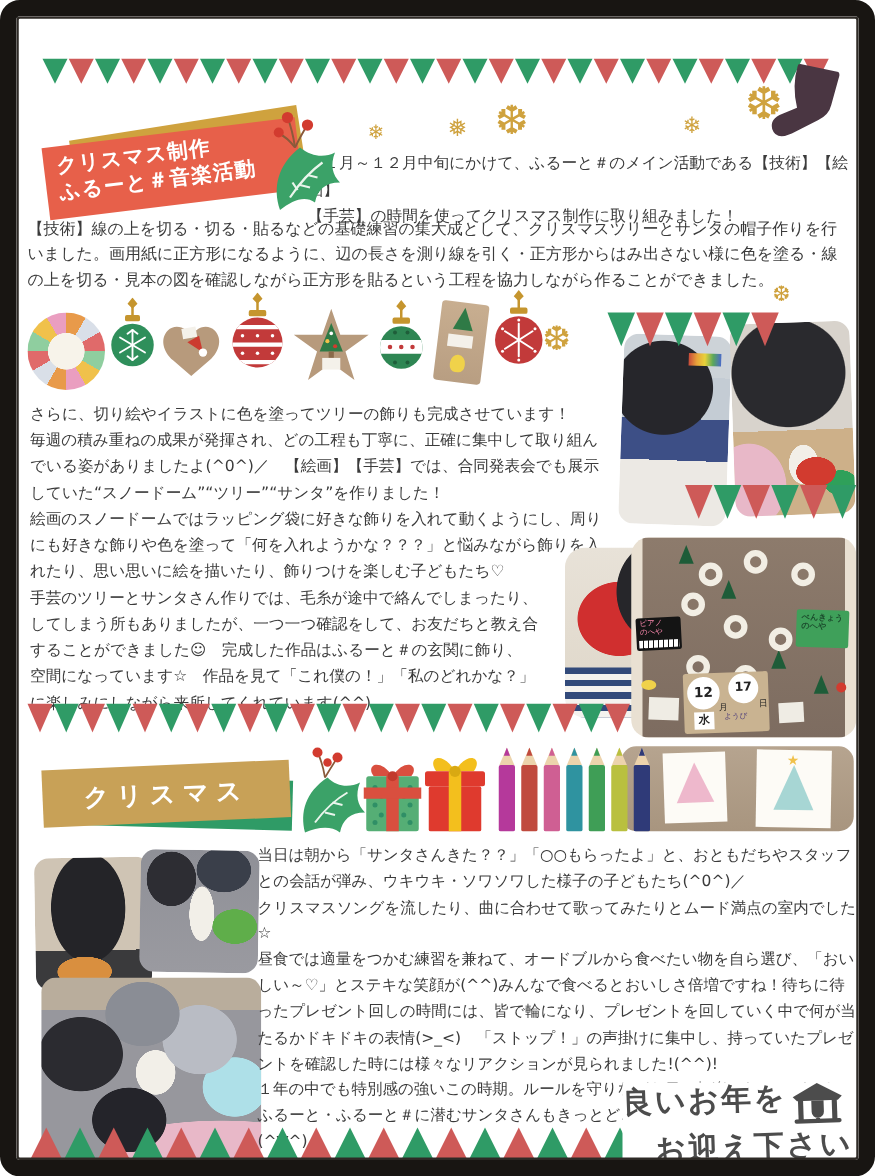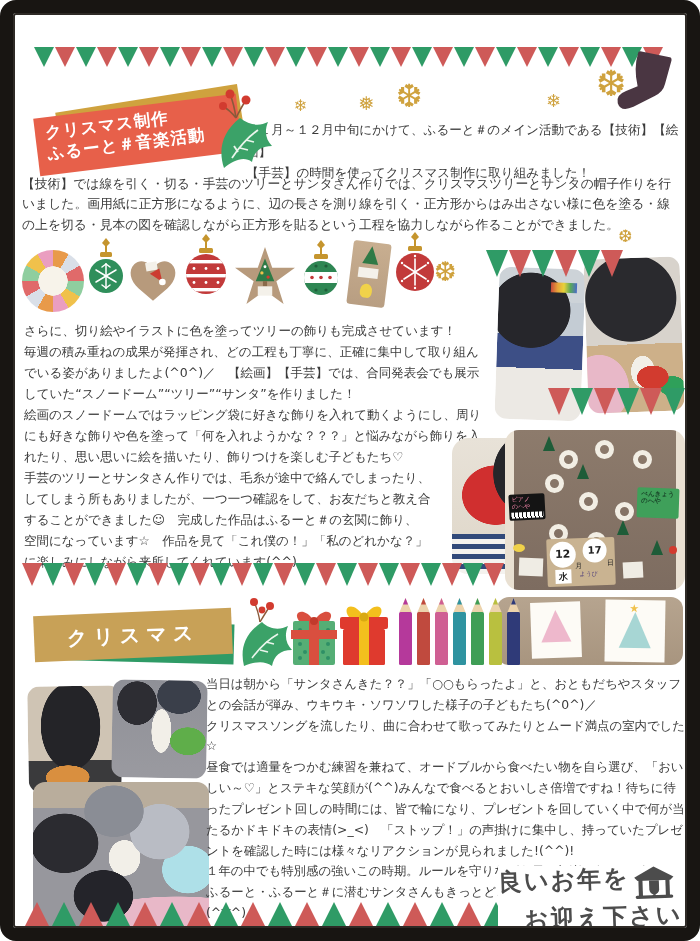--- a/index.html
+++ b/index.html
@@ -101,21 +101,21 @@
   <div class="snow abs" style="left:358px;top:94px;font-size:19px;">❅</div>
   <div class="snow abs" style="left:396px;top:80px;font-size:32px;">❆</div>
   <div class="snow abs" style="left:546px;top:92px;font-size:18px;">❄</div>
   <div class="snow abs" style="left:596px;top:66px;font-size:36px;">❆</div>
   <div class="snow abs" style="left:618px;top:228px;font-size:17px;">❆</div>
   <div class="snow abs" style="left:434px;top:258px;font-size:27px;">❆</div>
 
   <div class="body-text jp abs" style="left:246px;top:119px;width:436px;font-size:12.6px;line-height:1.72;">１１月～１２月中旬にかけて、ふるーと＃のメイン活動である【技術】【絵画】
 【手芸】の時間を使ってクリスマス制作に取り組みました！</div>
 
-  <div class="body-text jp abs" style="left:22px;top:174px;width:660px;font-size:12.8px;line-height:1.6;">【技術】では線を引く・切る・手芸のツリーとサンタさん作りでは、クリスマスツリーとサンタの帽子作りを行いました。画用紙に正方形になるように、辺の長さを測り線を引く・正方形からはみ出さない様に色を塗る・線の上を切る・見本の図を確認しながら正方形を貼るという工程を協力しながら作ることができました。</div>
+  <div class="body-text jp abs" style="left:22px;top:174px;width:660px;font-size:12.8px;line-height:1.6;">【技術】線の上を切る・切る・貼るなどの基礎練習の集大成として、クリスマスツリーとサンタの帽子作りを行いました。画用紙に正方形になるように、辺の長さを測り線を引く・正方形からはみ出さない様に色を塗る・線の上を切る・見本の図を確認しながら正方形を貼るという工程を協力しながら作ることができました。</div>
 
   <div class="abs" style="left:22px;top:250px;width:62px;height:62px;border-radius:50%;
        background:radial-gradient(circle,#f7f3ea 0 33%,rgba(0,0,0,0) 34%),repeating-conic-gradient(#e89a4a 0 30deg,#d9dfe8 30deg 60deg,#e06a6a 60deg 90deg,#8fce9f 90deg 120deg,#f0c14b 120deg 150deg,#ea9ec0 150deg 180deg);"></div>
 
   <svg class="abs" style="left:86px;top:238px;" width="40" height="58" viewBox="0 0 40 58">
     <g fill="#c5952e">
         <path d="M20 0 L24 5 L20 9 L16 5 Z"></path>
         <rect x="19" y="7" width="2" height="8"></rect>
         <rect x="14" y="14" width="12" height="5" rx="1.5"></rect>
       </g>

